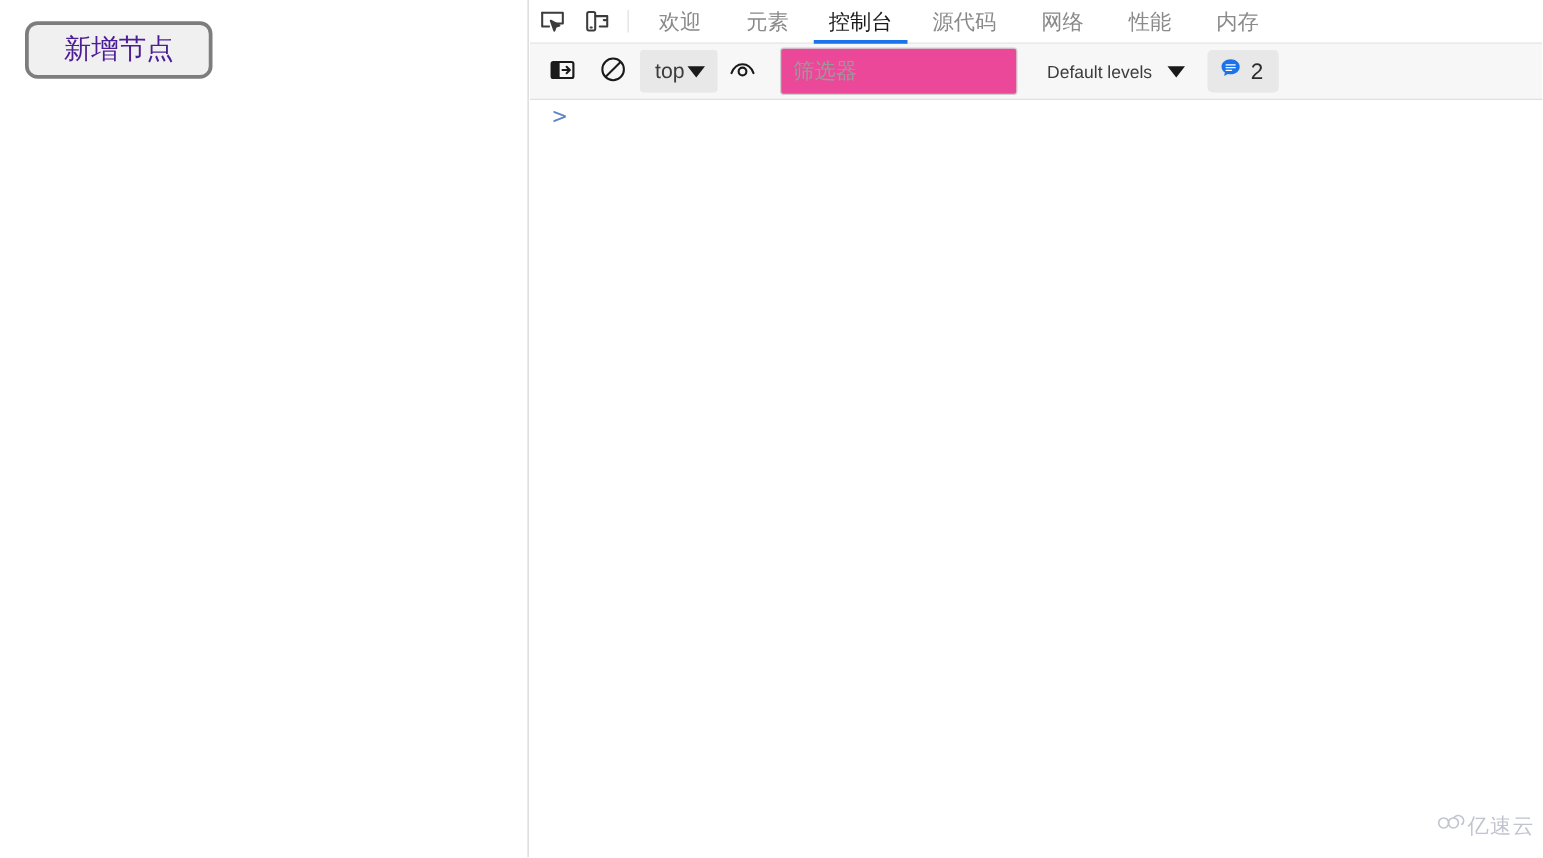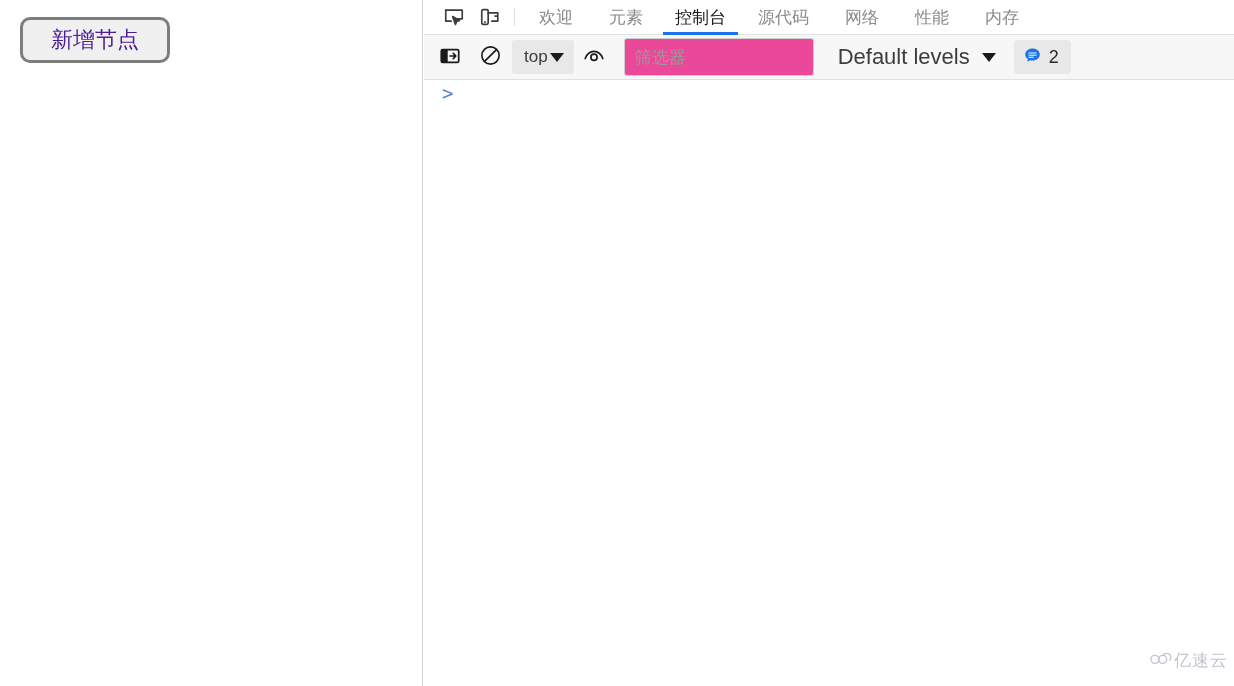--- a/index.html
+++ b/index.html
@@ -52,21 +52,21 @@
   }
 
   
   .tabbar {
     position: relative;
     display: flex;
     align-items: center;
     height: 35px;
     background: #ffffff;
     border-bottom: 1px solid #e3e3e3;
-    padding-left: 12px;
+    padding-left: 0;
   }
 
   .tool-icon-btn {
     width: 36px; height: 30px;
     display: flex; align-items: center; justify-content: center;
     background: transparent; border: none; cursor: pointer;
     flex: 0 0 auto;
   }
   .tool-icon-btn svg { display: block; }
 
@@ -167,21 +167,21 @@
     height: 34px;
     padding: 0 8px 0 10px;
     background: transparent;
     border: none;
     border-radius: 3px;
     cursor: pointer;
     margin-left: 14px;
     flex: 0 0 auto;
   }
   .levels-select .lbl {
-    font-size: 22px;
+    font-size: 14px;
     color: #3c3c3c;
     white-space: nowrap;
     font-family: "Liberation Sans", sans-serif;
   }
 
   .msg-badge {
     display: flex;
     align-items: center;
     gap: 7px;
     height: 34px;

